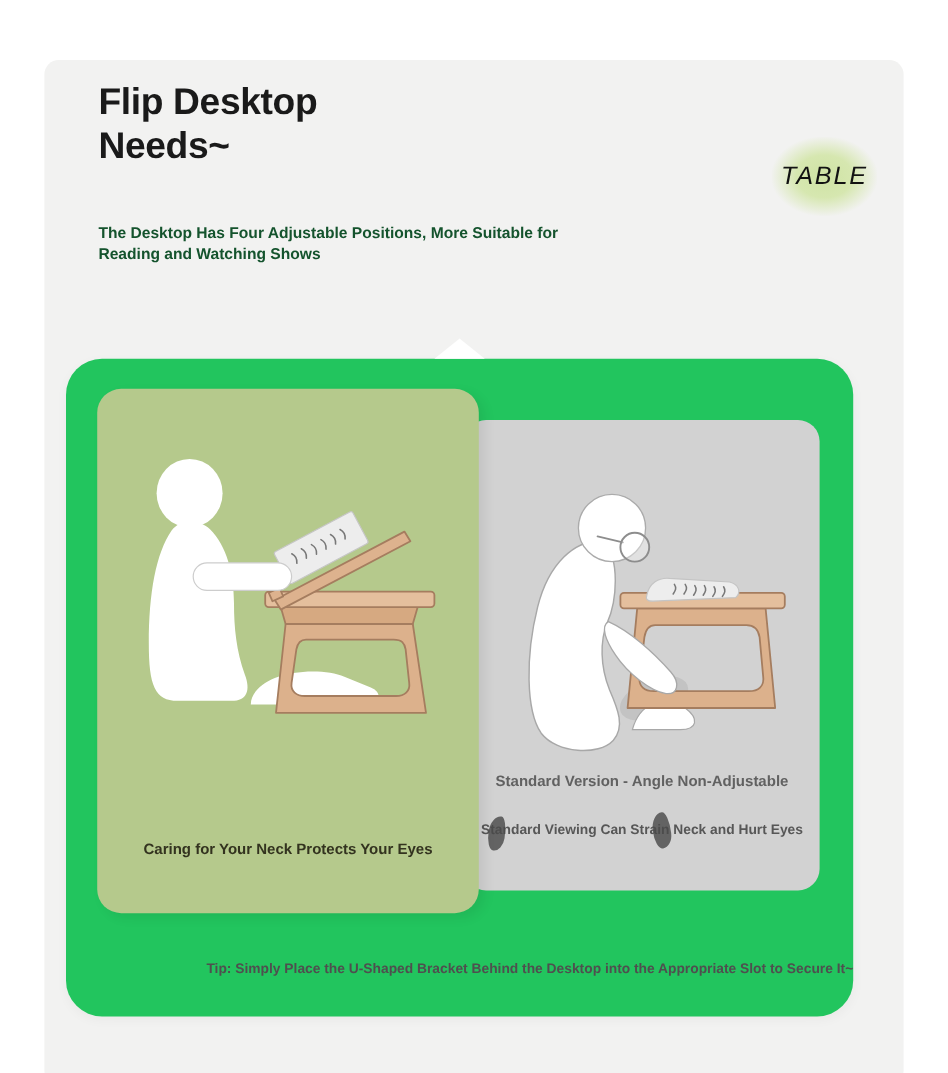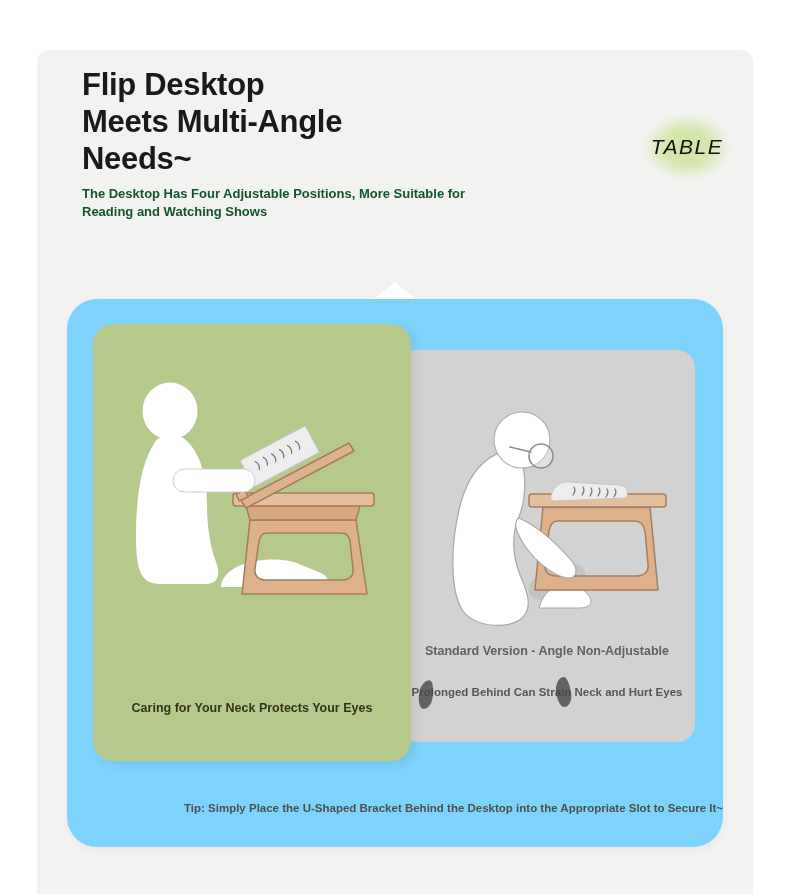--- a/index.html
+++ b/index.html
@@ -47,23 +47,23 @@
     max-width: 432px;
     font-size: 13px; line-height: 17.5px;
     font-weight: 600; color: #14532d;
   }
   .tagline {
     position: absolute; left: 45px; top: 177px;
     font-size: 13px; font-weight: 600; color: #4a4a4a;
   }
   
   .card {
-    position: absolute; left: 30px; top: 249px;
+    position: absolute; left: 18px; top: 249px;
     width: 656px; height: 548px;
-    background: #7dd3fc; border-radius: 30px;
+    background: #22c55e; border-radius: 30px;
     box-shadow: 0 3px 10px rgba(0,0,0,0.04);
   }
   .card-pointer {
     position: absolute; top: -17px; left: 50%;
     transform: translateX(-50%);
     width: 0; height: 0;
     border-left: 21px solid transparent;
     border-right: 21px solid transparent;
     border-bottom: 17px solid #ffffff;
   }
@@ -98,21 +98,20 @@
   }
 </style>
 </head>
 <body>
 
 <div id="screen">
   <div class="page-panel">
 
     <h1 class="main-title">
       <span>Flip Desktop</span>
-      <span>Meets Multi-Angle</span>
       <span>Needs~</span>
     </h1>
 
     <div class="badge">
       <div class="badge-blob"></div>
       <div class="badge-label">TABLE</div>
     </div>
 
     <p class="subtitle">The Desktop Has Four Adjustable Positions, More Suitable for Reading and Watching Shows</p>
 
@@ -149,21 +148,21 @@
           </g>
           <g>
             <path d="M120,168 C138,176 158,194 172,210 C180,219 178,229 168,228
                      C155,226 136,211 126,196 C118,184 113,172 120,168 Z" fill="#ffffff" stroke="#a8a8a8" stroke-width="1.1"></path>
             <circle cx="123" cy="90" r="28" fill="#ffffff" stroke="#ababab" stroke-width="1.1"></circle>
             <path d="M111,97 L132,102" stroke="#8d8d8d" stroke-width="1.6" stroke-linecap="round"></path>
             <circle cx="142" cy="106" r="12" fill="#ffffff" fill-opacity="0.35" stroke="#8d8d8d" stroke-width="1.6"></circle>
           </g>
         </svg>
         <div class="panel-title">Standard Version - Angle Non-Adjustable</div>
-        <div class="panel-caption">Prolonged Behind Can Strain Neck and Hurt Eyes</div>
+        <div class="panel-caption">Standard Viewing Can Strain Neck and Hurt Eyes</div>
         <div class="smudge smudge-1"></div>
         <div class="smudge smudge-2"></div>
       </div>
 
       <div class="panel panel-upgraded">
         <svg width="318" height="437" viewBox="0 0 318 437">
           <g fill="#ffffff">
             <path d="M128,263 C128,254 136,246 148,241 C166,234 192,234 206,240
                      L228,249 C238,253 236,263 226,263 Z"></path>
             <path d="M62,118 C49,137 43,170 43,212 C43,247 48,260 67,260 L112,260

